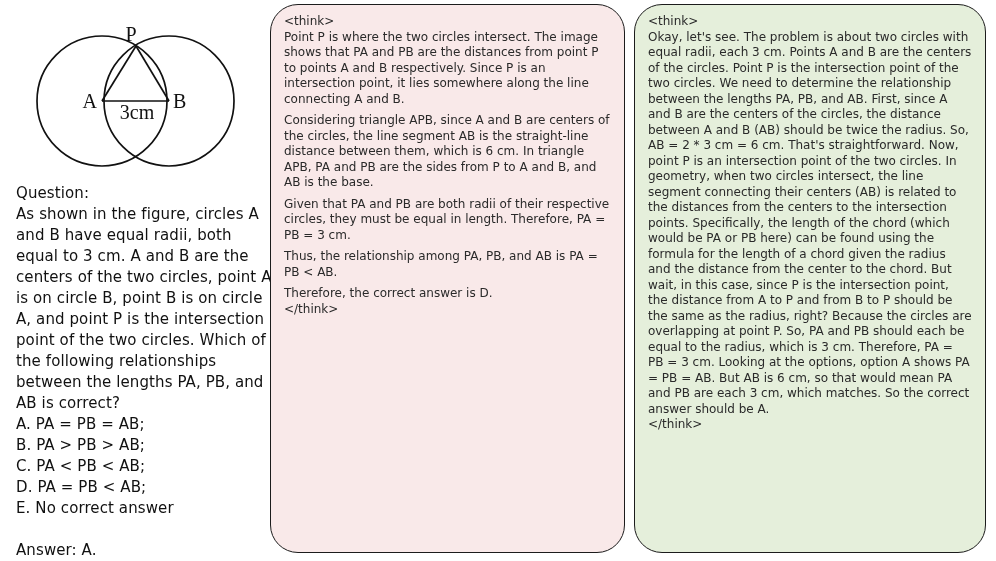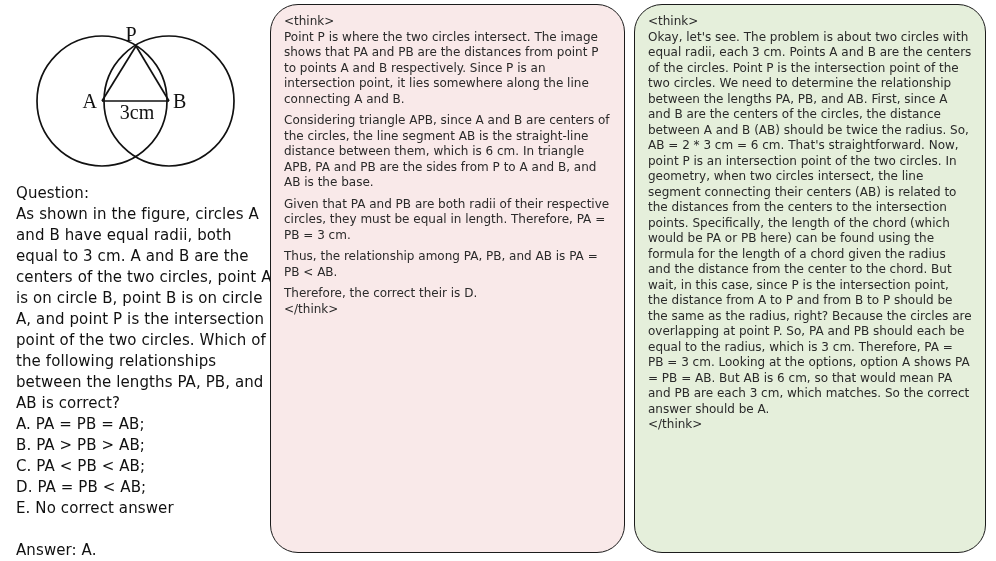--- a/index.html
+++ b/index.html
@@ -85,21 +85,21 @@
   <div class="q-option">E. No correct answer</div>
   <div class="q-answer">Answer: A.</div>
 </div>
 
 <div class="think-box pink-box">
   <div class="tag-line">&lt;think&gt;</div>
   <p>Point P is where the two circles intersect. The image shows that PA and PB are the distances from point P to points A and B respectively. Since P is an intersection point, it lies somewhere along the line connecting A and B.</p>
   <p>Considering triangle APB, since A and B are centers of the circles, the line segment AB is the straight-line distance between them, which is 6 cm. In triangle APB, PA and PB are the sides from P to A and B, and AB is the base.</p>
   <p>Given that PA and PB are both radii of their respective circles, they must be equal in length. Therefore, PA = PB = 3 cm.</p>
   <p>Thus, the relationship among PA, PB, and AB is PA = PB &lt; AB.</p>
-  <p>Therefore, the correct their is D.</p>
+  <p>Therefore, the correct answer is D.</p>
   <div class="tag-line">&lt;/think&gt;</div>
 </div>
 
 <div class="think-box green-box">
   <div class="tag-line">&lt;think&gt;</div>
   <p>Okay, let's see. The problem is about two circles with equal radii, each 3 cm. Points A and B are the centers of the circles. Point P is the intersection point of the two circles. We need to determine the relationship between the lengths PA, PB, and AB. First, since A and B are the centers of the circles, the distance between A and B (AB) should be twice the radius. So, AB = 2 * 3 cm = 6 cm. That's straightforward. Now, point P is an intersection point of the two circles. In geometry, when two circles intersect, the line segment connecting their centers (AB) is related to the distances from the centers to the intersection points. Specifically, the length of the chord (which would be PA or PB here) can be found using the formula for the length of a chord given the radius and the distance from the center to the chord. But wait, in this case, since P is the intersection point, the distance from A to P and from B to P should be the same as the radius, right? Because the circles are overlapping at point P. So, PA and PB should each be equal to the radius, which is 3 cm. Therefore, PA = PB = 3 cm. Looking at the options, option A shows PA = PB = AB. But AB is 6 cm, so that would mean PA and PB are each 3 cm, which matches. So the correct answer should be A.</p>
   <div class="tag-line">&lt;/think&gt;</div>
 </div>
 
 </body></html>

